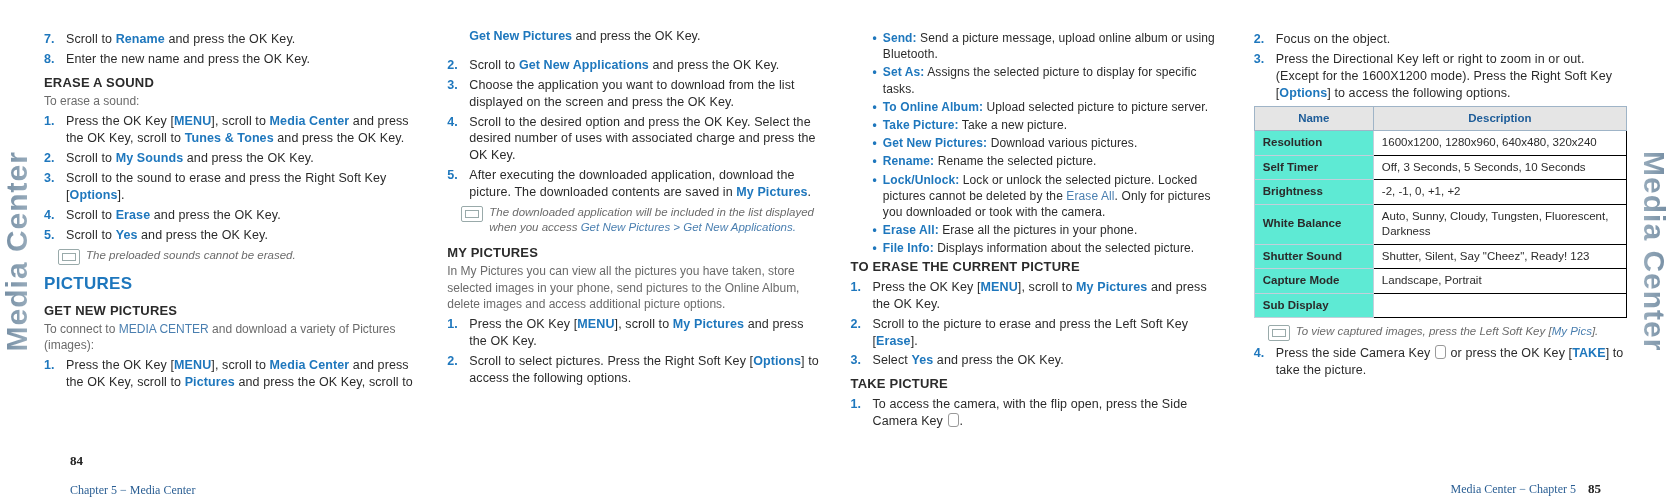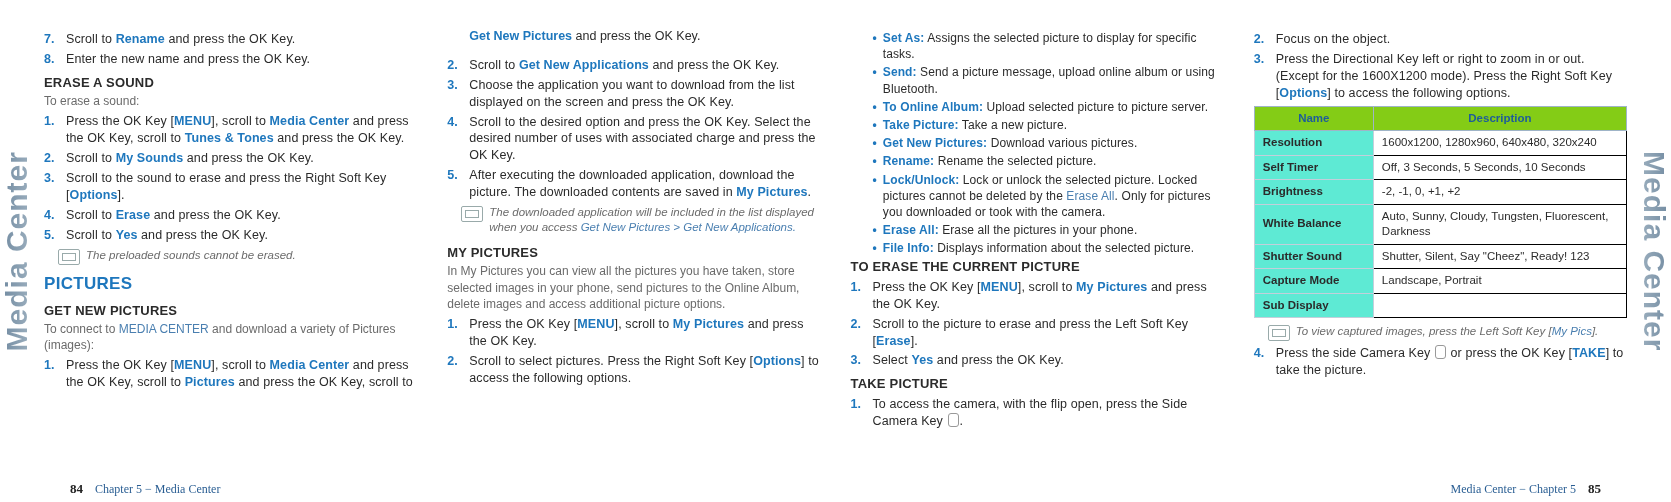--- a/index.html
+++ b/index.html
@@ -30,27 +30,27 @@
   ol > li .num { color: #1e77bd; min-width: 14px; font-weight: 600; }
   ul.bullets { list-style: none; margin-left: 22px; }
   ul.bullets > li { display: flex; gap: 6px; margin: 2px 0; font-size: 12px; }
   ul.bullets > li::before { content: "•"; color: #1e77bd; font-weight: 700; }
 
   .note-row { display: flex; gap: 6px; align-items: flex-start; margin: 4px 0 4px 14px; }
   .note-icon { width: 22px; height: 16px; border: 1px solid #9aa; border-radius: 2px; position: relative; flex: 0 0 22px; margin-top: 1px; }
   .note-icon::after { content: ""; position: absolute; left: 3px; top: 3px; right: 3px; bottom: 3px; border: 1px solid #9aa; }
 
   table.opt { border-collapse: collapse; width: 100%; margin: 4px 0 6px; font-size: 11.5px; }
-  table.opt th { background: #84cc16; color: #1e5d99; font-weight: 700; padding: 4px 8px; border: 1px solid #9fb4c7; text-align: center; }
+  table.opt th { background: #e5e5e5; color: #1e5d99; font-weight: 700; padding: 4px 8px; border: 1px solid #9fb4c7; text-align: center; }
   table.opt td.k { background: #5eead4; font-weight: 700; padding: 4px 8px; border: 1px solid #c3cfda; width: 32%; }
   table.opt td.v { padding: 4px 8px; border: 1px solid #000000; }
 
   .footer { position: absolute; bottom: 4px; font-size: 12px; color: #2a5e93; font-family: Georgia, serif; display: flex; align-items: baseline; gap: 12px; }
   .footer .pg { font-weight: 700; color: #222; font-size: 13px; }
-  .footer.left { left: 70px; }
+  .footer.left { left: 70px; flex-direction: column; }
   .footer.right { right: 70px; }
 
   .keyicon { display: inline-block; width: 11px; height: 14px; border: 1px solid #999; border-radius: 3px; vertical-align: -2px; margin: 0 1px; }
 </style>
 </head>
 <body>
 
 <div class="sidelabel left">
     <span>Media Center</span>
   </div>
@@ -146,24 +146,24 @@
       <li>
           <span class="num">2.</span>
           <span><span>Scroll to select pictures. Press the Right Soft Key [</span><span class="accent">Options</span><span>] to access the following options.</span></span>
         </li>
     </ol>
   </div>
 
   <div class="col">
     <ul class="bullets">
       <li>
+          <span><span class="accent">Send:</span><span> Send a picture message, upload online album or using Bluetooth.</span></span>
+        </li>
+      <li>
           <span><span class="accent">Set As:</span><span> Assigns the selected picture to display for specific tasks.</span></span>
-        </li>
-      <li>
-          <span><span class="accent">Send:</span><span> Send a picture message, upload online album or using Bluetooth.</span></span>
         </li>
       <li>
           <span><span class="accent">To Online Album:</span><span> Upload selected picture to picture server.</span></span>
         </li>
       <li>
           <span><span class="accent">Take Picture:</span><span> Take a new picture.</span></span>
         </li>
       <li>
           <span><span class="accent">Get New Pictures:</span><span> Download various pictures.</span></span>
         </li>

